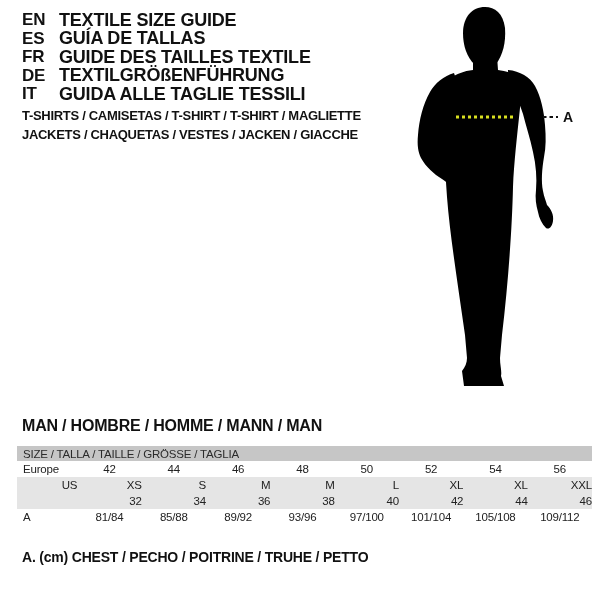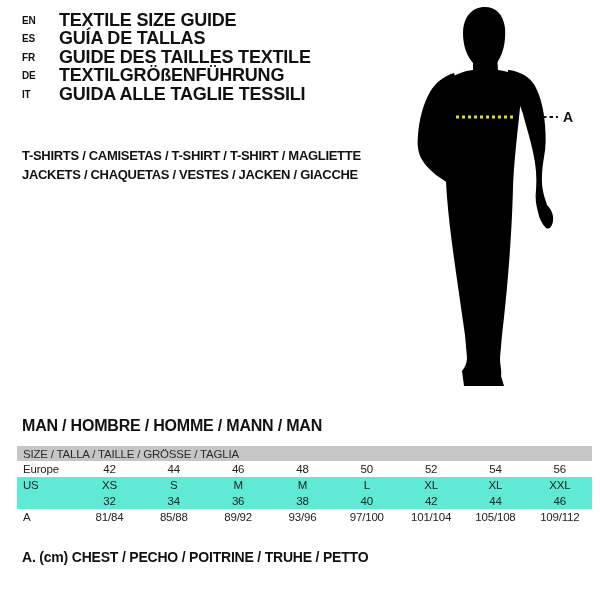--- a/index.html
+++ b/index.html
@@ -3,39 +3,39 @@
 <meta charset="utf-8">
 <style>
   html,body{margin:0;padding:0;background:#fff;}
   .canvas{
     position:relative;width:600px;height:600px;background:#ffffff;
     font-family:"Liberation Sans",sans-serif;color:#111;overflow:hidden;
   }
   
   .lang-list{position:absolute;top:11px;left:22px;}
   .lang-row{display:flex;height:18.5px;align-items:center;}
-  .lang-code{width:37px;font-weight:bold;font-size:10px;letter-spacing:-.2px;}
+  .lang-code{width:37px;font-weight:bold;font-size:17px;letter-spacing:-.2px;}
   .lang-label{font-weight:bold;font-size:18px;letter-spacing:-.2px;white-space:nowrap;}
   
   .categories{position:absolute;top:107px;left:22px;font-weight:bold;
-    font-size:13px;line-height:18.5px;letter-spacing:-.3px;white-space:nowrap;margin-top:40px;}
+    font-size:13px;line-height:18.5px;letter-spacing:-.3px;white-space:nowrap;}
   
   .figure-wrap{position:absolute;left:390px;top:0;width:210px;height:420px;}
   
   .section-title{position:absolute;top:417px;left:22px;font-weight:bold;
     font-size:16px;letter-spacing:-.2px;}
   
   .size-table{position:absolute;top:446px;left:17px;width:575px;
     border-collapse:collapse;table-layout:fixed;}
   .size-table td{height:16px;text-align:center;font-size:11.5px;color:#222;
     padding:0;letter-spacing:-.2px;white-space:nowrap;overflow:hidden;}
   .size-table td:first-child{text-align:left;padding-left:6px;}
   .size-table tr.r-head td{background:#c6c6c6;text-align:left;padding-left:6px;
     height:15px;color:#2b2b2b;}
-  .size-table tr.stripe td{background:#5eead4;}
+  .size-table tr.stripe td{background:#e5e5e5;text-align:right;}
   
   .footnote{position:absolute;top:549px;left:22px;font-weight:bold;
     font-size:14px;letter-spacing:-.2px;}
 </style>
 </head>
 <body>
 
 <div class="canvas">
 
   <div class="lang-list">

